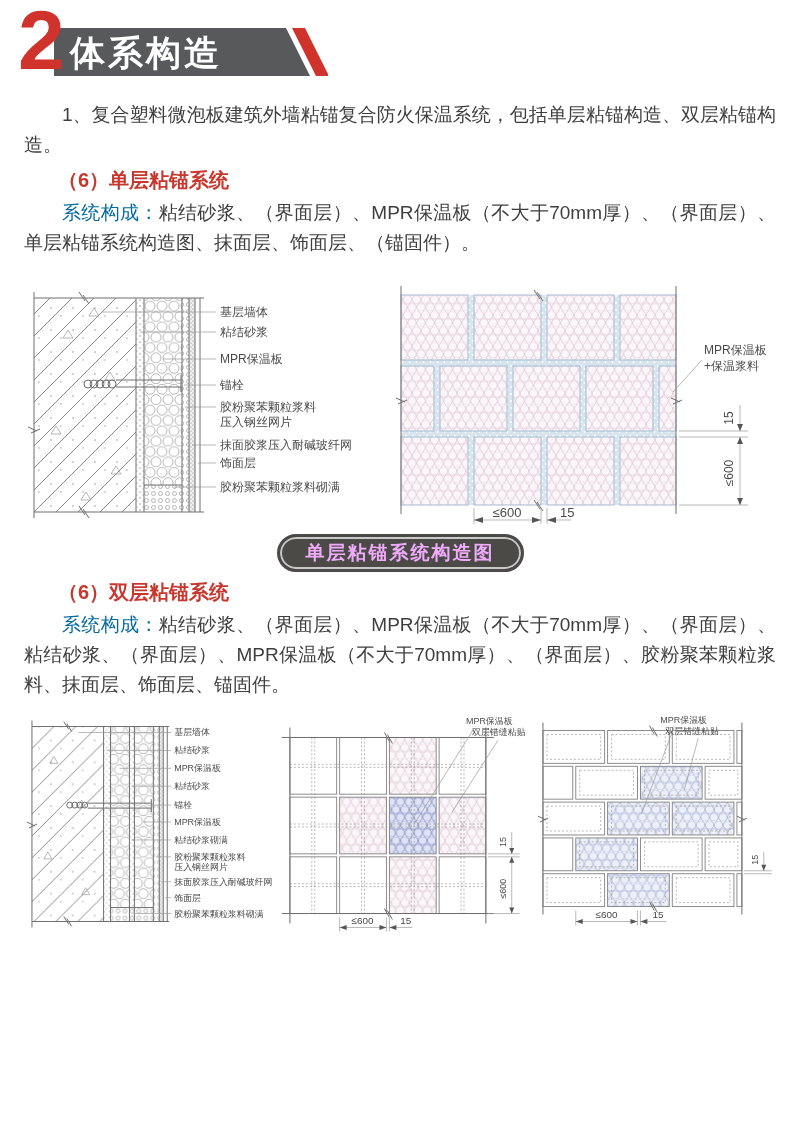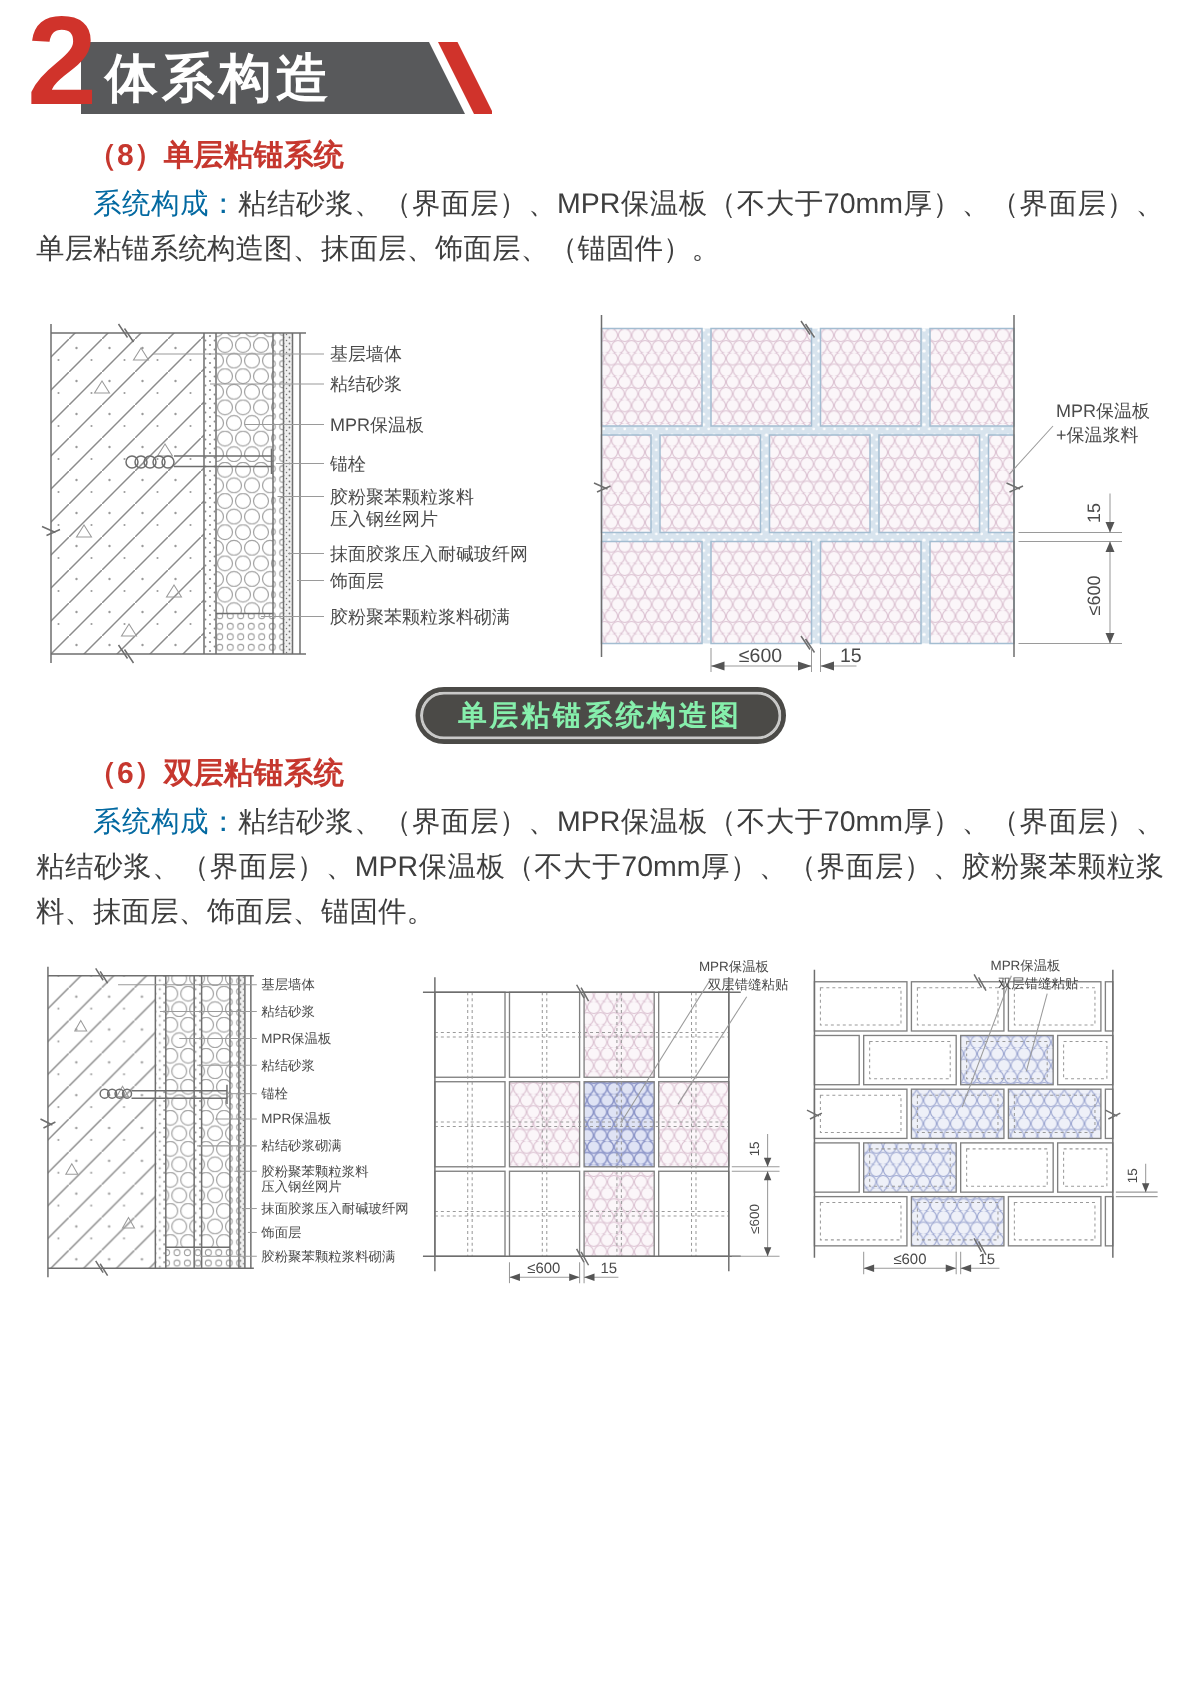--- a/index.html
+++ b/index.html
@@ -17,21 +17,21 @@
   
   .para{margin:0 24px;font-size:19px;line-height:30px;text-align:justify;}
   .indent{text-indent:2em;}
   .red{color:#0369a1;}
   .heading{margin:6px 24px 0;padding-left:34px;font-size:20px;line-height:28px;font-weight:bold;color:#c6372e;}
   .mt16{margin-top:16px;} .mt8{margin-top:8px;} .mt4{margin-top:4px;}
 
   
   .figrow{margin:22px 24px 0;display:flex;justify-content:space-between;align-items:flex-start;}
   .caption-wrap{text-align:center;margin-top:4px;}
-  .caption-pill{display:inline-block;background:#4b4a47;border:3px solid #4b4a47;box-shadow:inset 0 0 0 2px rgba(255,255,255,.7);color:#86efac;font-size:19px;font-weight:bold;letter-spacing:2px;padding:3px 26px;border-radius:19px;}
+  .caption-pill{display:inline-block;background:#4b4a47;border:3px solid #4b4a47;box-shadow:inset 0 0 0 2px rgba(255,255,255,.7);color:#f0abfc;font-size:19px;font-weight:bold;letter-spacing:2px;padding:3px 26px;border-radius:19px;}
   svg{display:block;}
   .dl{stroke:#6e6e6e;stroke-width:1;fill:none;}
   .thin{stroke:#9a9a9a;stroke-width:.7;fill:none;}
   .lbl{fill:#4a4a4a;}
 </style>
 </head>
 <body>
 
 <div class="page">
 
@@ -91,22 +91,23 @@
 
   <div class="header">
     <div class="big-num">2</div>
     <div class="banner">
       <div class="banner-gray"></div>
       <div class="banner-slash"></div>
       <div class="banner-title">体系构造</div>
     </div>
   </div>
 
-
-  <div class="heading">（8）单层粘锚系统</div>
+  <p class="para indent mt16">1、复合塑料微泡板建筑外墙粘锚复合防火保温系统，包括单层粘锚构造、双层粘锚构造。</p>
+
+  <div class="heading">（6）单层粘锚系统</div>
   <p class="para indent mt4"><span class="red">系统构成：</span><span>粘结砂浆、（界面层）、MPR保温板（不大于70mm厚）、（界面层）、单层粘锚系统构造图、抹面层、饰面层、（锚固件）。</span></p>
 
   <div class="figrow">
 
     <svg width="350" height="250" viewBox="0 0 350 250">
       <rect x="10" y="18" width="102" height="214" fill="url(#p-hatch)"></rect>
       <g class="thin">
         <polygon points="44,50 39,58 49,58"></polygon>
           <polygon points="86,92 81,100 91,100"></polygon>
         <polygon points="32,146 27,154 37,154"></polygon>

